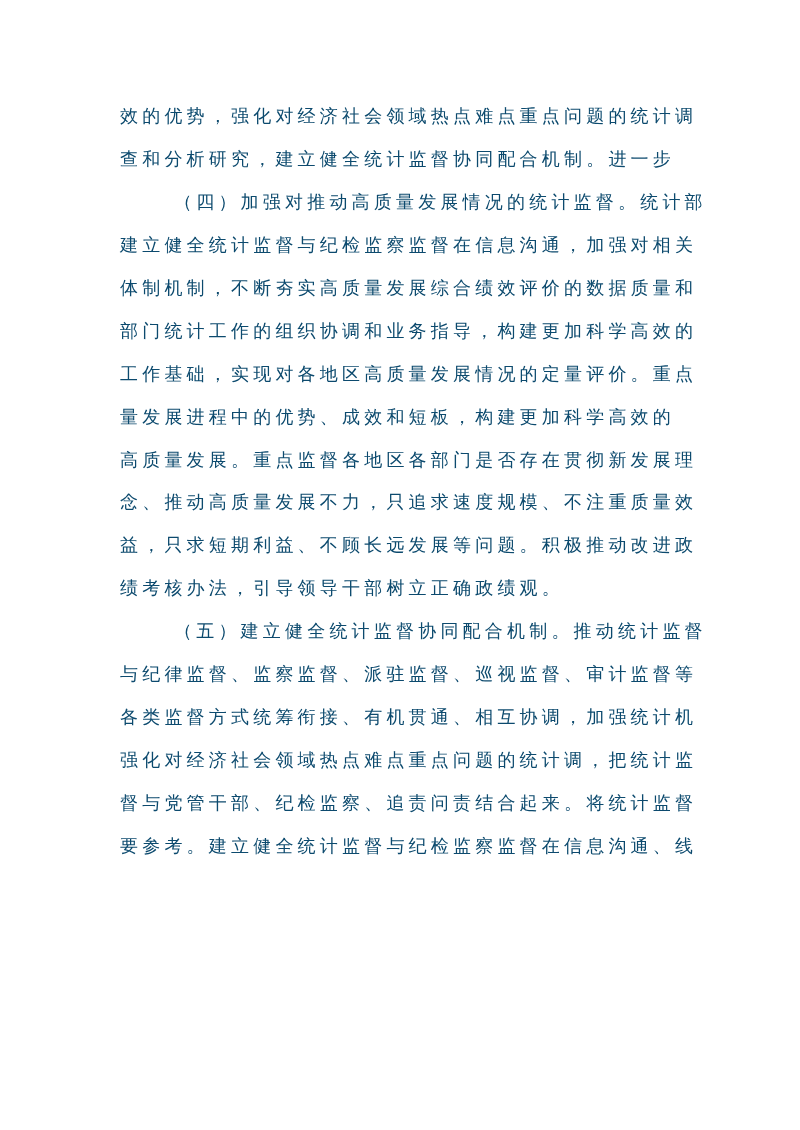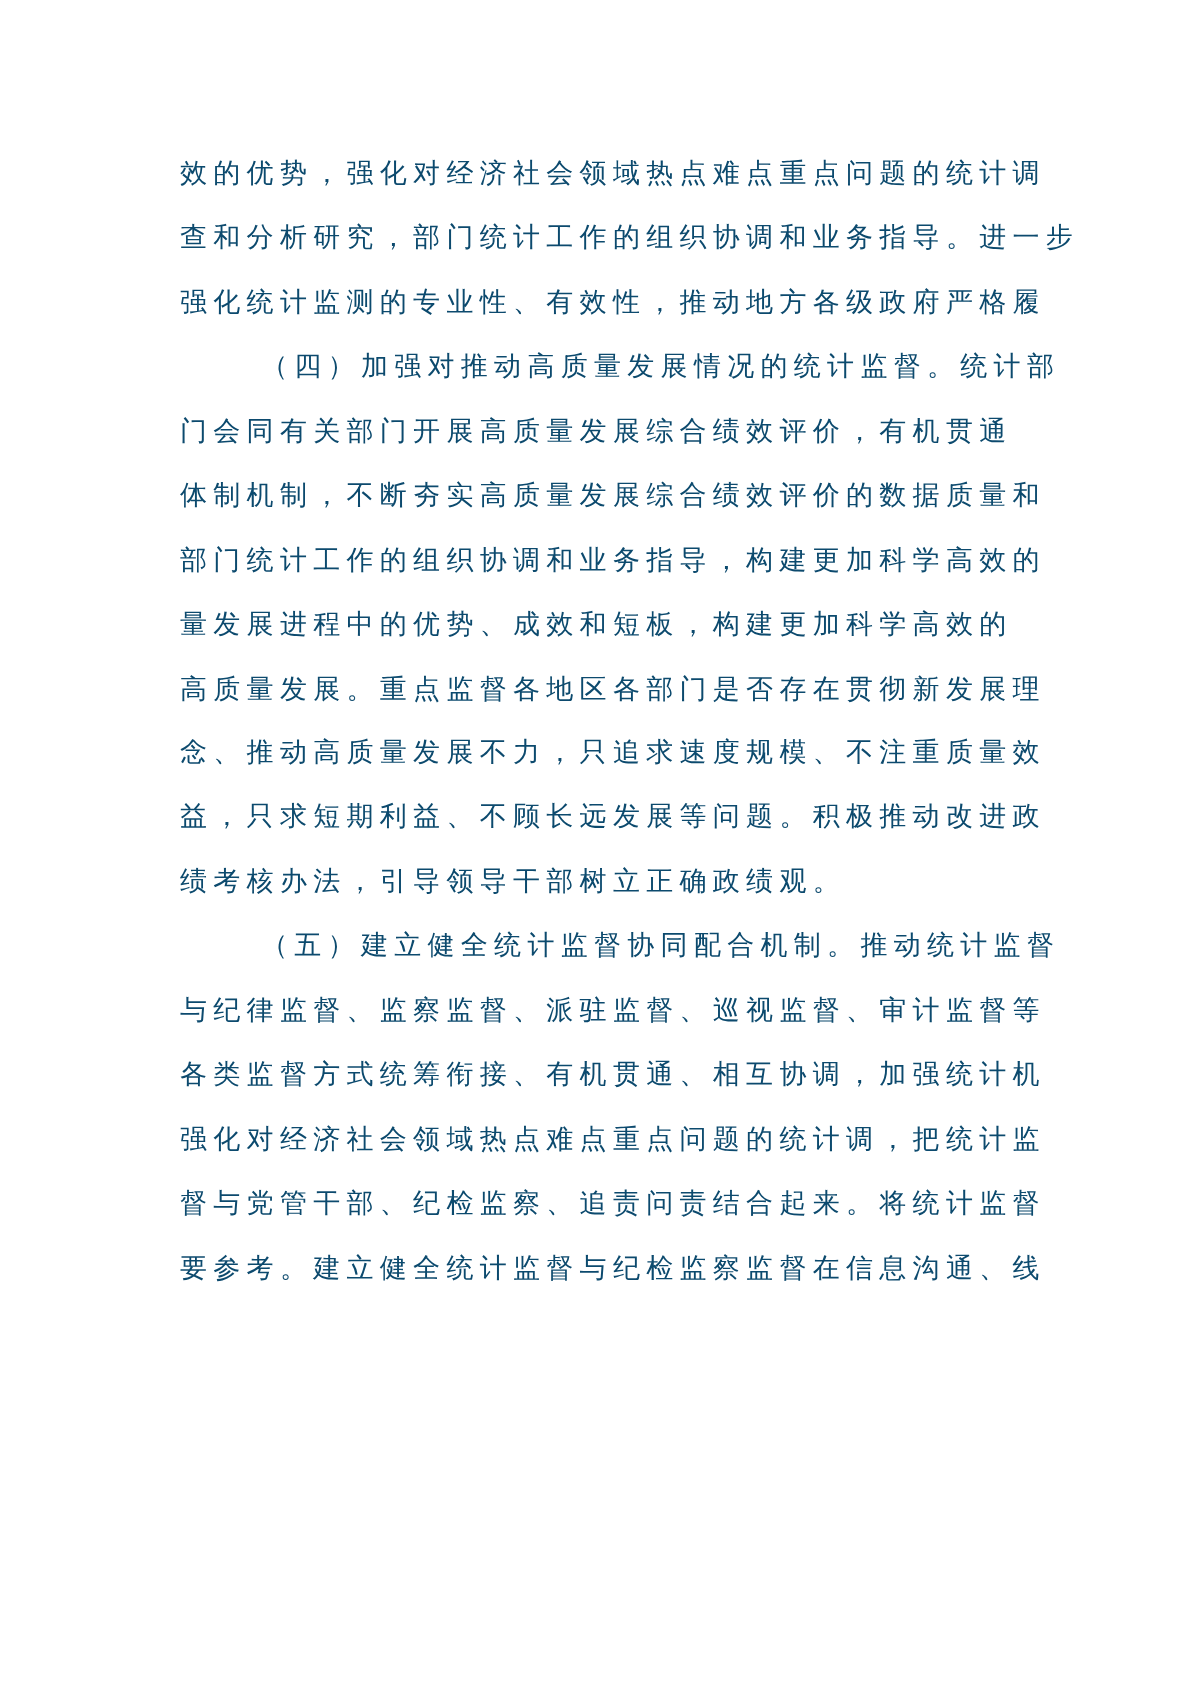--- a/index.html
+++ b/index.html
@@ -20,26 +20,26 @@
     height: 42.95px;
     letter-spacing: 4.2px;
   }
   .indent { padding-left: 54px; }
 </style>
 </head>
 <body>
 
 <div class="page">
   <div class="line">效的优势，强化对经济社会领域热点难点重点问题的统计调</div>
-  <div class="line">查和分析研究，部门统计工作的组织协调和业务指导。进一步</div>
-  <div class="line">强化统计监测的专业性、有效性，推动地方各级政府严格履</div>
+  <div class="line">查和分析研究，建立健全统计监督协同配合机制。进一步</div>
   <div class="line indent">（四）加强对推动高质量发展情况的统计监督。统计部</div>
-  <div class="line">门会同有关部门开展高质量发展综合绩效评价，有机贯通</div>
+  <div class="line">建立健全统计监督与纪检监察监督在信息沟通，加强对相关</div>
   <div class="line">体制机制，不断夯实高质量发展综合绩效评价的数据质量和</div>
   <div class="line">部门统计工作的组织协调和业务指导，构建更加科学高效的</div>
+  <div class="line">工作基础，实现对各地区高质量发展情况的定量评价。重点</div>
   <div class="line">量发展进程中的优势、成效和短板，构建更加科学高效的</div>
   <div class="line">高质量发展。重点监督各地区各部门是否存在贯彻新发展理</div>
   <div class="line">念、推动高质量发展不力，只追求速度规模、不注重质量效</div>
   <div class="line">益，只求短期利益、不顾长远发展等问题。积极推动改进政</div>
   <div class="line">绩考核办法，引导领导干部树立正确政绩观。</div>
   <div class="line indent">（五）建立健全统计监督协同配合机制。推动统计监督</div>
   <div class="line">与纪律监督、监察监督、派驻监督、巡视监督、审计监督等</div>
   <div class="line">各类监督方式统筹衔接、有机贯通、相互协调，加强统计机</div>
   <div class="line">强化对经济社会领域热点难点重点问题的统计调，把统计监</div>
   <div class="line">督与党管干部、纪检监察、追责问责结合起来。将统计监督</div>

